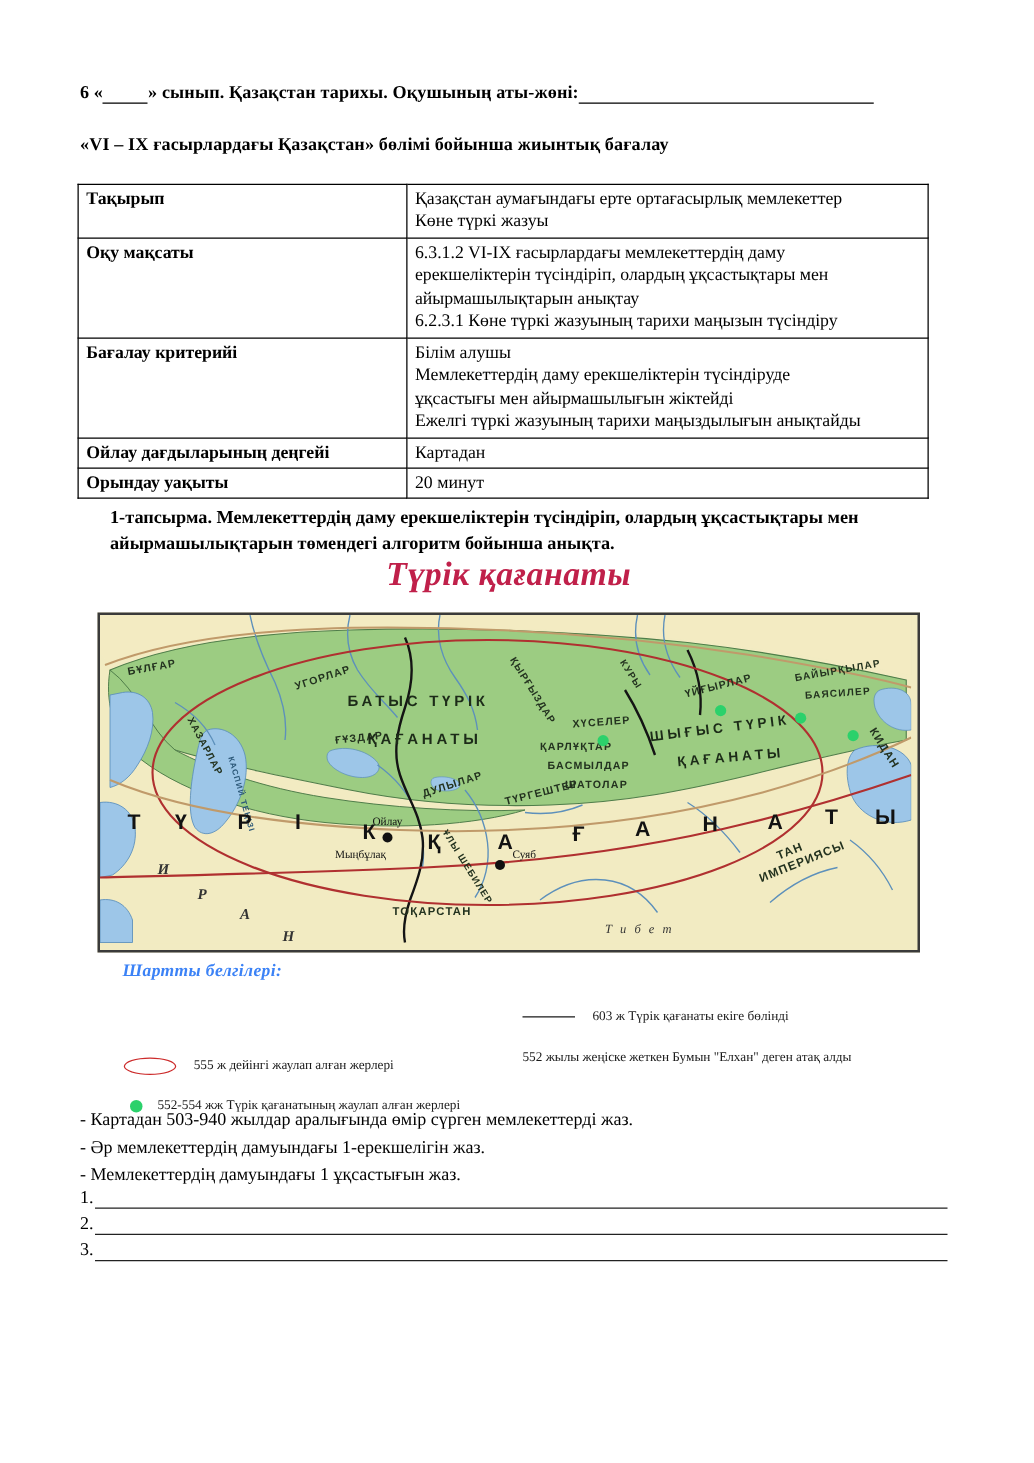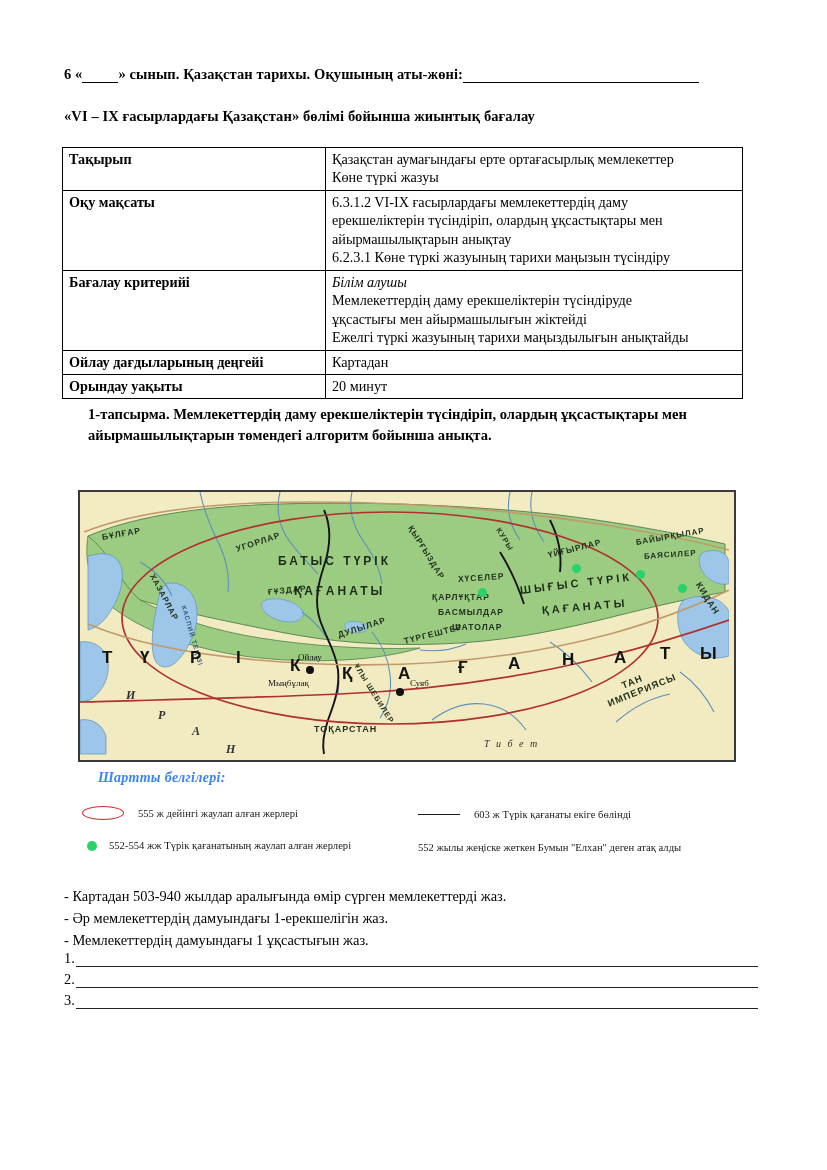--- a/index.html
+++ b/index.html
@@ -56,21 +56,21 @@
     border: 1.3px solid #000;
     padding: 2px 6px 3px 6px;
     font-size: 14.2px;
     line-height: 1.30;
     vertical-align: top;
   }
   table.info td.lbl {
     width: 250px;
     font-weight: bold;
   }
-  .ital { font-style: italic; }
+  .ital { }
   .cellline { display: block; }
 
   
   #task1 {
     position: absolute;
     left: 64px;
     top: 404px;
     width: 690px;
     font-weight: bold;
     font-size: 14.6px;
@@ -121,21 +121,21 @@
   #legend-title {
     position: absolute;
     left: 20px; top: 0;
     font-style: italic;
     font-weight: bold;
     font-size: 14px;
     color: #3b82f6;
     letter-spacing: 0.3px;
   }
   .leg-row { position: absolute; font-size: 10.6px; color: #1a1a1a; white-space: nowrap; }
-  .leg-col-l { left: 4px; }
+  .leg-col-l { left: 21px; margin-top: 40px; }
   .leg-col-r { left: 340px; }
   #leg-r1 { top: 38px; }
   #leg-r2 { top: 71px; }
   #leg-l1 { top: 36px; }
   #leg-l2 { top: 69px; }
   .leg-text { vertical-align: middle; }
   .sym-ellipse {
     display: inline-block;
     width: 40px; height: 12px;
     border: 1.4px solid #cc2b2b;
@@ -243,20 +243,21 @@
         <td>
           <span class="cellline">20 минут</span>
         </td>
       </tr>
     </tbody>
   </table>
 
   <div id="task1">1-тапсырма. Мемлекеттердің даму ерекшеліктерін түсіндіріп, олардың ұқсастықтары мен айырмашылықтарын төмендегі алгоритм бойынша анықта.</div>
 
   <div id="figure">
+    <div id="map-title">Түрік қағанаты</div>
 
     <div id="map-frame">
       <svg id="map-svg" width="649" height="263" viewBox="0 0 649 263" xmlns="http://www.w3.org/2000/svg">
         <defs>
           <clipPath id="frameclip">
               <rect x="0" y="0" width="649" height="263"></rect>
             </clipPath>
         </defs>
         <g clip-path="url(#frameclip)">
 

